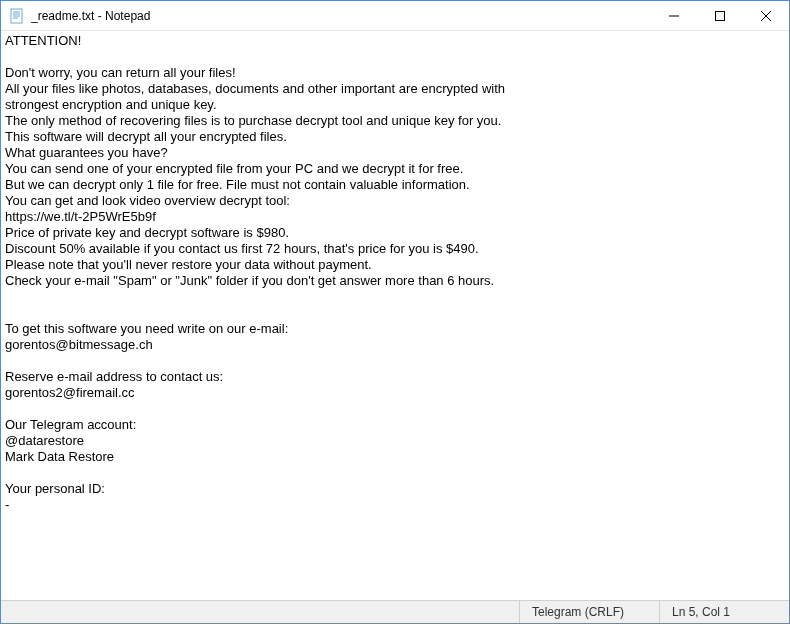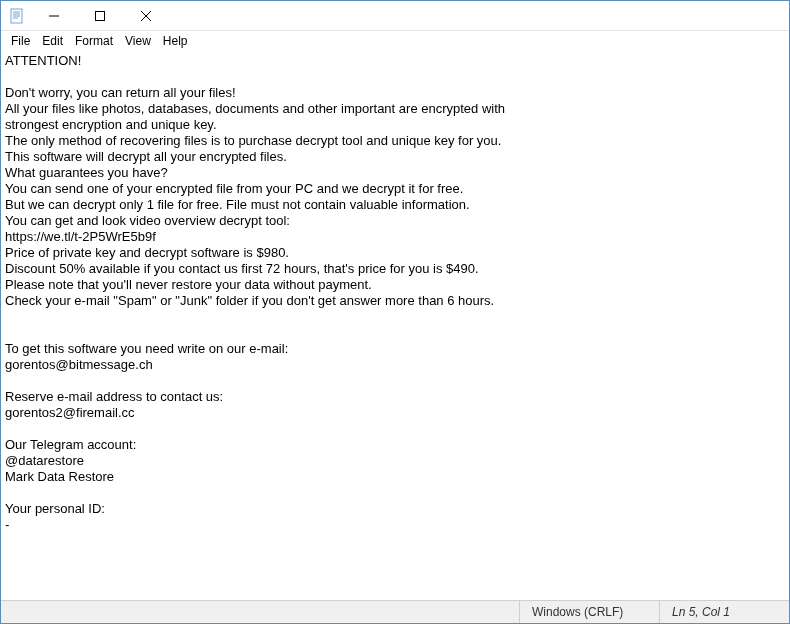--- a/index.html
+++ b/index.html
@@ -89,64 +89,58 @@
       color: #333;
     }
     .status-cell {
       border-left: 1px solid #d0d0d0;
       padding: 3px 12px;
       display: flex;
       align-items: center;
     }
     .status-spacer { flex: 1; }
     .status-cell.enc { width: 140px; }
-    .status-cell.pos { width: 130px; font-style: italic; }
+    .status-cell.pos { width: 130px; }
     .status-cell.zoom { width: 100px; }
   </style>
 </head>
 <body>
 
 <div class="window">
   <div class="titlebar">
     <span class="titlebar-icon">
       <svg width="16" height="16" viewBox="0 0 16 16">
         <rect x="2" y="1" width="11" height="14" fill="#fff" stroke="#6fa8d8" stroke-width="1"></rect>
         <line x1="4" y1="4" x2="11" y2="4" stroke="#6fa8d8" stroke-width="1"></line>
         <line x1="4" y1="6" x2="11" y2="6" stroke="#6fa8d8" stroke-width="1"></line>
         <line x1="4" y1="8" x2="11" y2="8" stroke="#6fa8d8" stroke-width="1"></line>
         <line x1="4" y1="10" x2="9" y2="10" stroke="#6fa8d8" stroke-width="1"></line>
       </svg>
     </span>
+    <span class="titlebar-title">_readme.txt - Notepad</span>
     <div class="win-controls">
       <div class="win-btn">
         <svg width="10" height="10" viewBox="0 0 10 10">
             <line x1="0" y1="5" x2="10" y2="5" stroke="#000" stroke-width="1"></line>
           </svg>
       </div>
       <div class="win-btn">
         <svg width="10" height="10" viewBox="0 0 10 10">
             <rect x="0.5" y="0.5" width="9" height="9" fill="none" stroke="#000" stroke-width="1"></rect>
           </svg>
       </div>
       <div class="win-btn close">
         <svg width="10" height="10" viewBox="0 0 10 10">
             <line x1="0" y1="0" x2="10" y2="10" stroke="#000" stroke-width="1"></line>
             <line x1="10" y1="0" x2="0" y2="10" stroke="#000" stroke-width="1"></line>
           </svg>
       </div>
     </div>
   </div>
 
-  <div class="menubar">
-    <span class="menu-item">File</span>
-    <span class="menu-item">Edit</span>
-    <span class="menu-item">Format</span>
-    <span class="menu-item">View</span>
-    <span class="menu-item">Help</span>
-  </div>
 
   <div class="editor-area">
     <textarea class="editor" spellcheck="false" wrap="off" style="">ATTENTION!
 
 Don't worry, you can return all your files!
 All your files like photos, databases, documents and other important are encrypted with
 strongest encryption and unique key.
 The only method of recovering files is to purchase decrypt tool and unique key for you.
 This software will decrypt all your encrypted files.
 What guarantees you have?
@@ -169,16 +163,16 @@
 Our Telegram account:
 @datarestore
 Mark Data Restore
 
 Your personal ID:
 -</textarea>
   </div>
 
   <div class="statusbar">
     <div class="status-spacer"></div>
-    <div class="status-cell enc">Windows (CRLF)</div>
+    <div class="status-cell enc">Telegram (CRLF)</div>
     <div class="status-cell pos">Ln 5, Col 1</div>
   </div>
 </div>
 
 </body></html>

